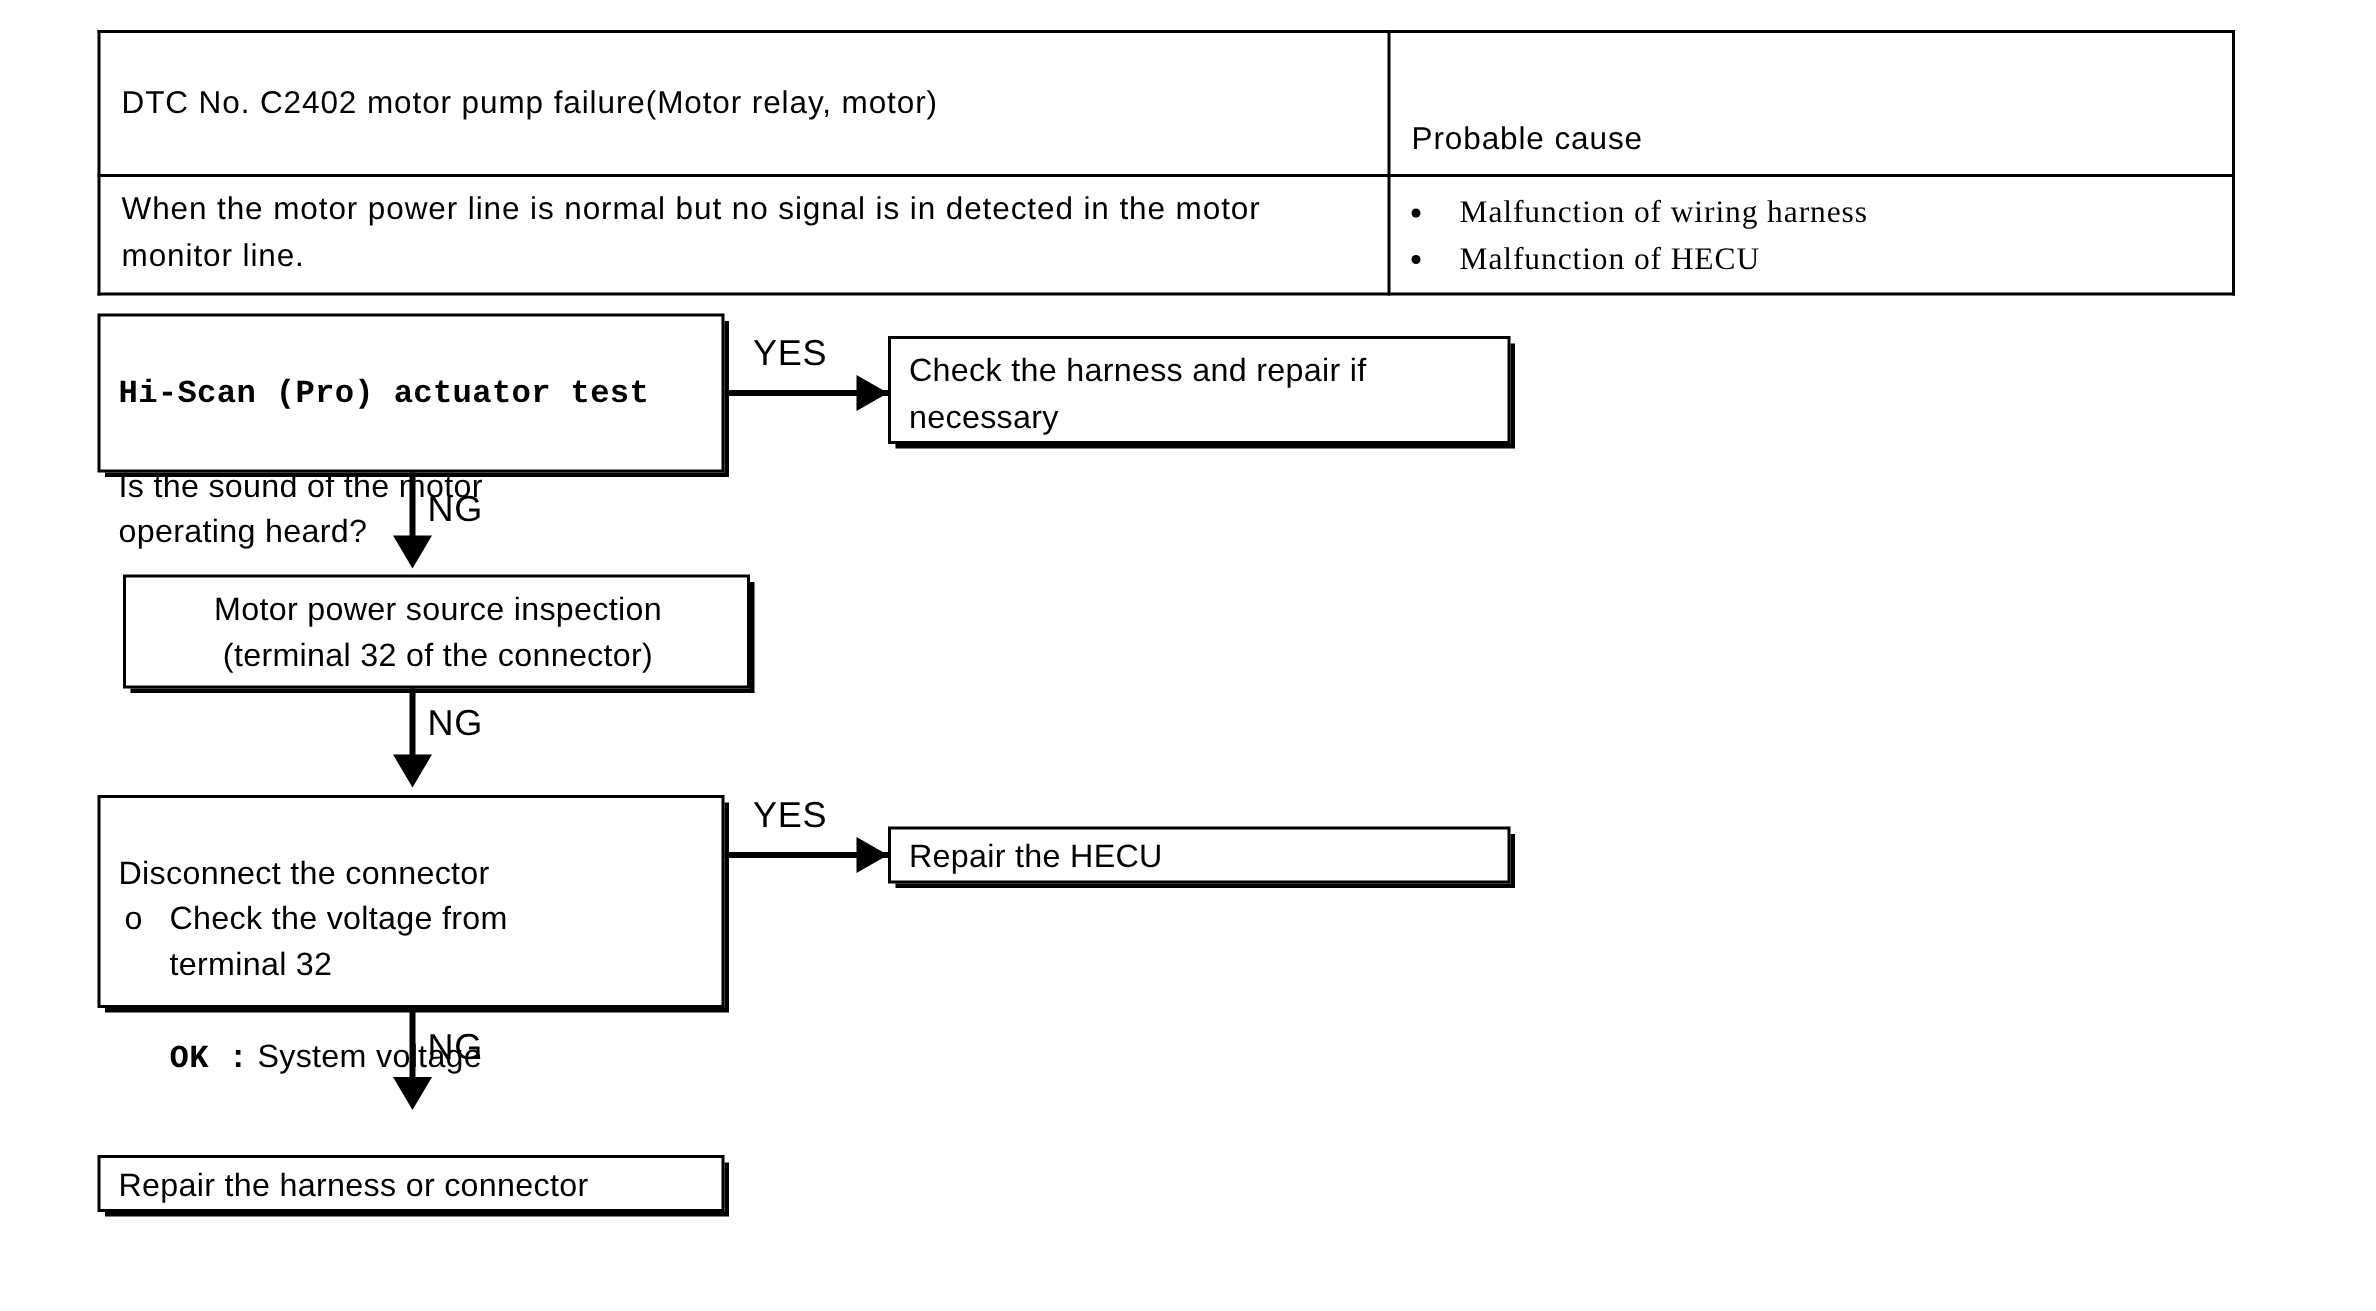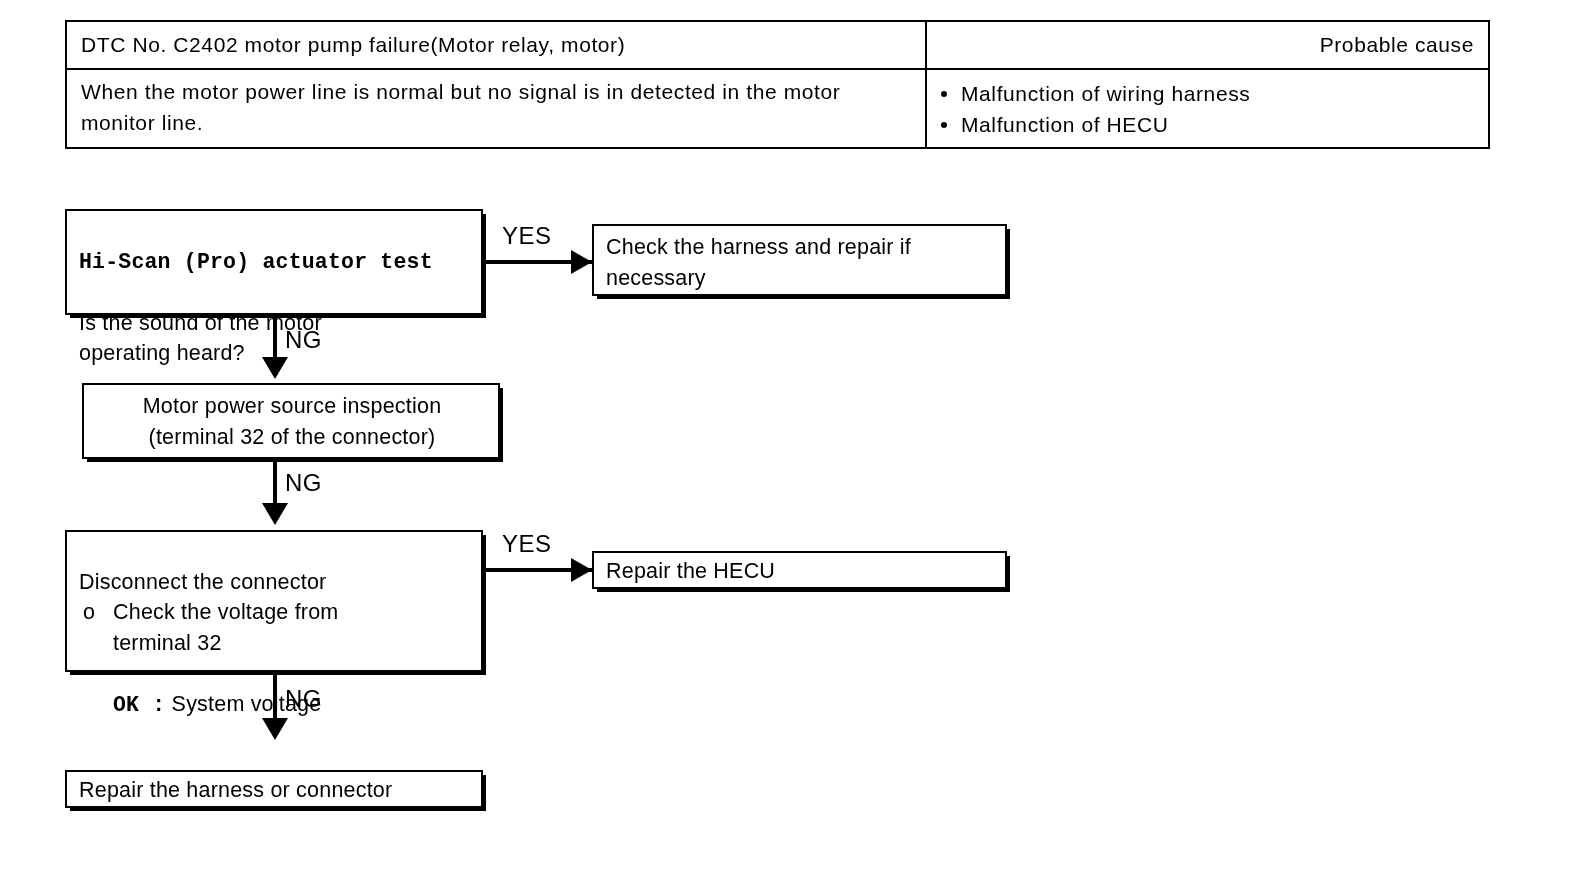--- a/index.html
+++ b/index.html
@@ -34,33 +34,34 @@
   .col-cause { width: 561px; }
 
   .cell-pad {
     padding: 7px 14px 9px 14px;
     font-size: 21px;
     line-height: 1.45;
     letter-spacing: 0.6px;
     border-radius: 20px;
   }
   .hdr-row .cell-pad { padding-top: 8px; padding-bottom: 8px; }
-  .center { text-align: right; }
+  .center { text-align: left; margin-top: 48px; }
 
   ul.cause-list {
     margin: 0;
     padding: 0;
     list-style: none;
   }
   ul.cause-list li {
     position: relative;
-    padding-left: 34px;
+    padding-left: 46px;
     font-size: 21px;
     line-height: 1.48;
     letter-spacing: 0.6px;
+    font-family: Liberation Serif, serif;
   }
   ul.cause-list li::before {
     content: "";
     position: absolute;
     left: 14px;
     top: 13px;
     width: 6px;
     height: 6px;
     background: #000;
     border-radius: 50%;

